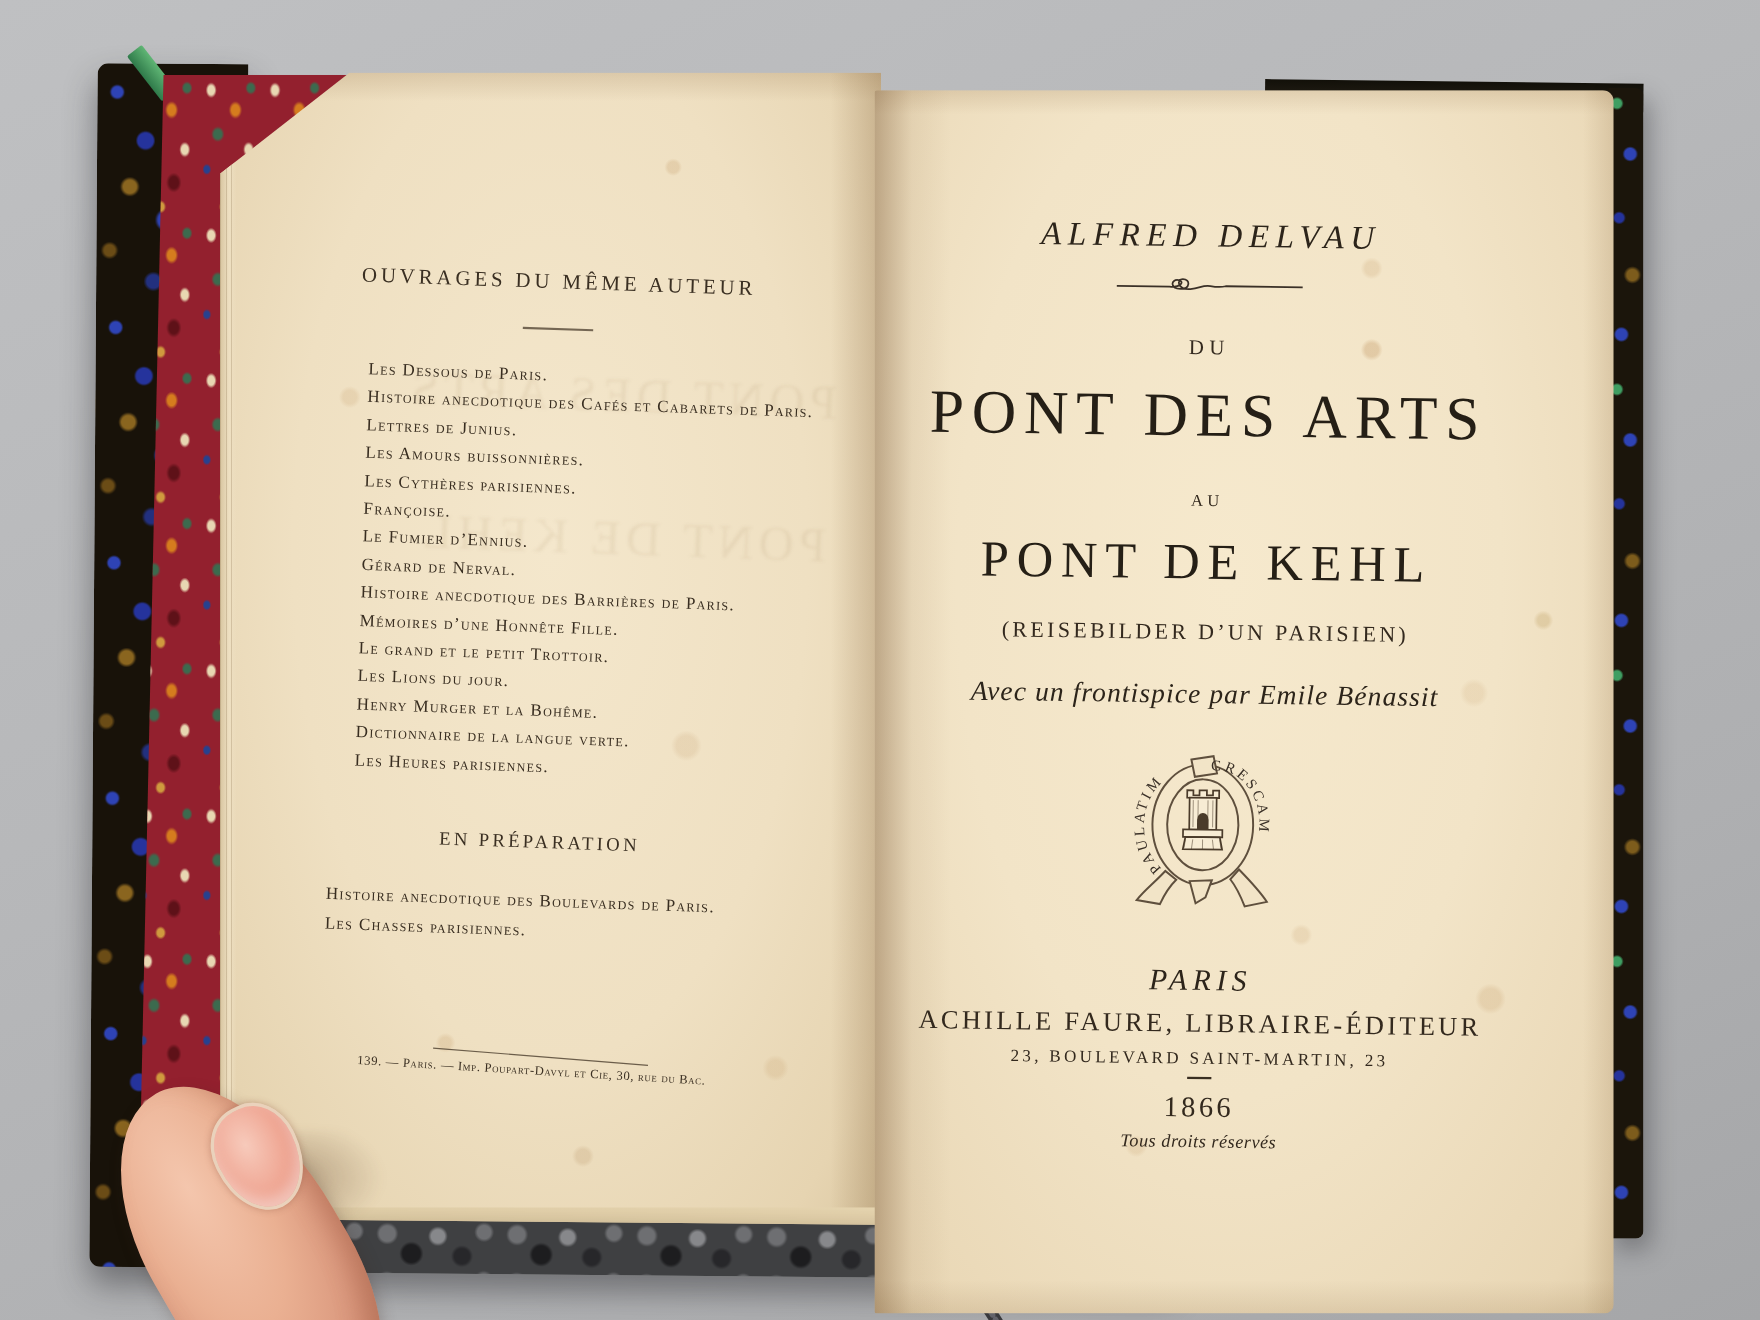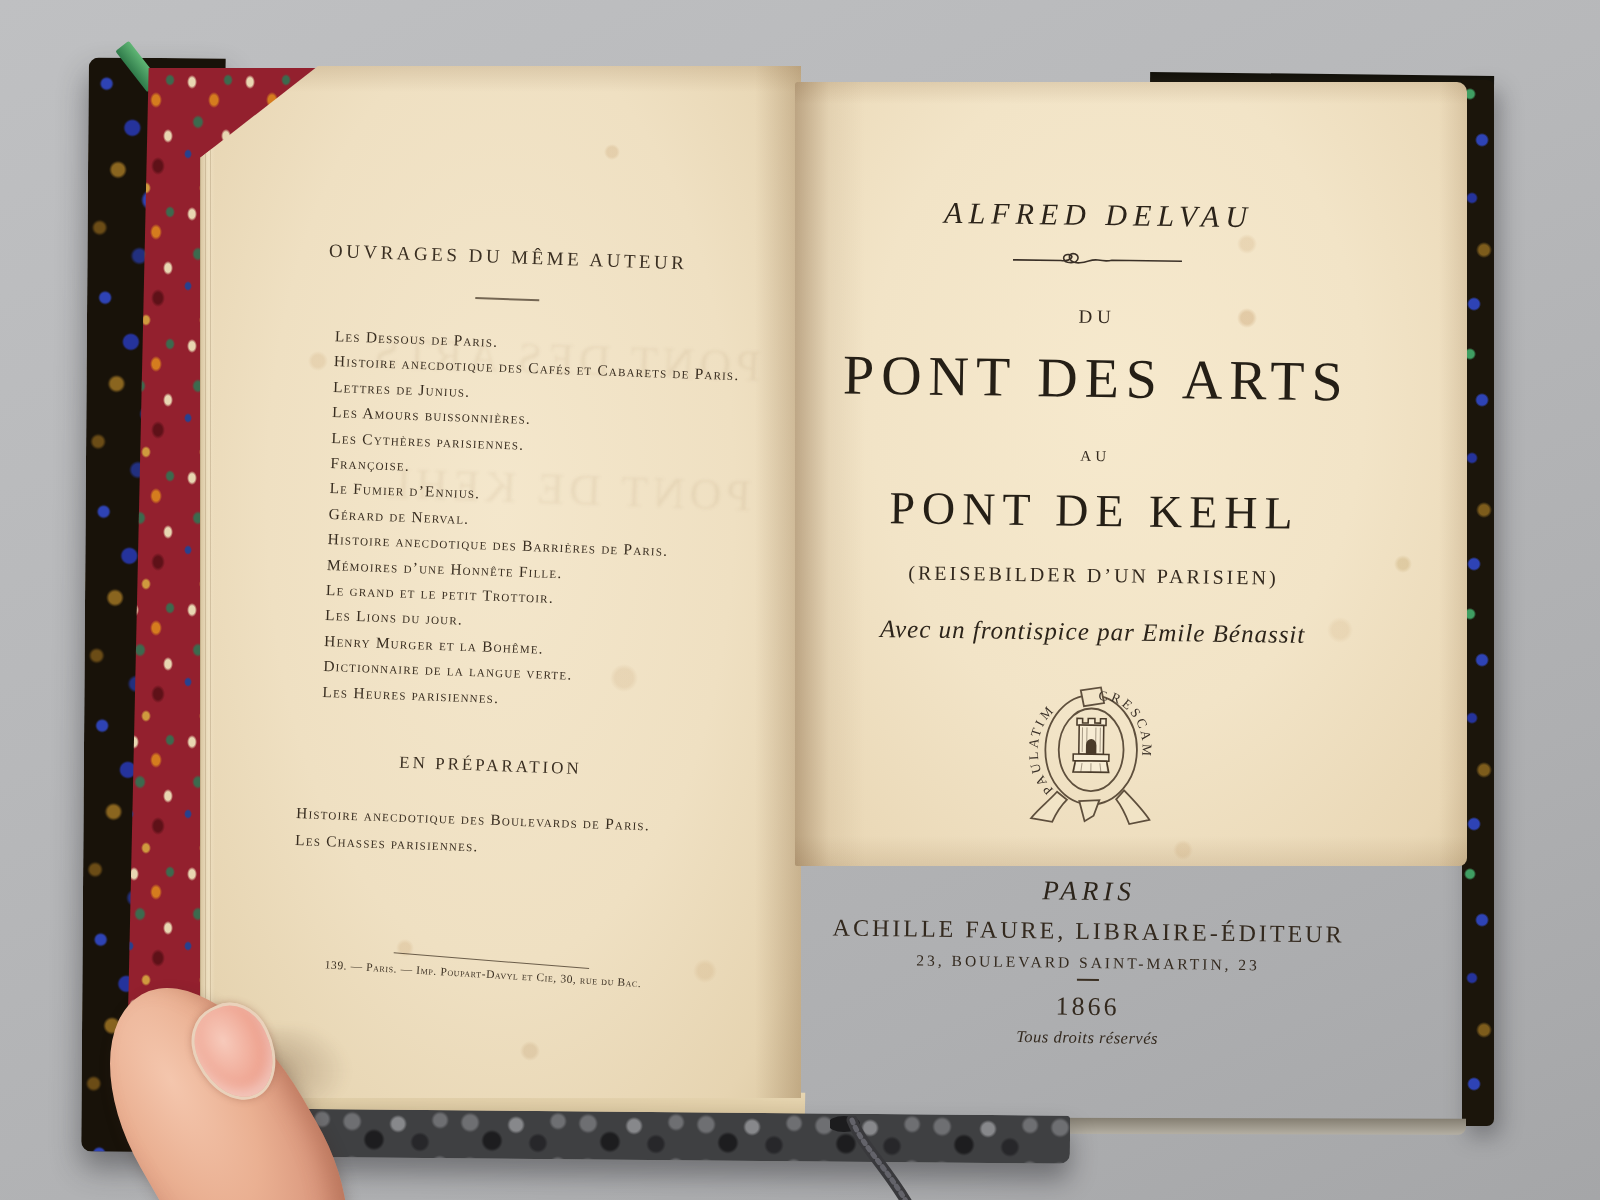--- a/index.html
+++ b/index.html
@@ -81,21 +81,21 @@
       radial-gradient(circle at 205px 882px,rgba(170,115,50,.15) 0 5px,transparent 9px),
       radial-gradient(circle at 505px 905px,rgba(170,115,50,.12) 0 7px,transparent 12px),
       radial-gradient(circle at 330px 985px,rgba(150,100,45,.14) 0 6px,transparent 10px),
       linear-gradient(to left,rgba(120,85,45,.28),rgba(120,85,45,0) 46px),
       linear-gradient(to bottom,rgba(130,95,55,.18),rgba(130,95,55,0) 26px),
       radial-gradient(ellipse at 50% 42%,#f4e7cc 0%,#efe0c2 55%,#e6d4b1 88%,#dcc9a4 100%);}
   .page-left::before{content:"";position:absolute;left:0;top:80px;bottom:0;width:15px;
     background:
       repeating-linear-gradient(to right,rgba(140,115,80,.28) 0 1px,rgba(0,0,0,0) 1px 5px),
       linear-gradient(to right,#d8c5a0,#eee0c2 55%,rgba(238,224,194,0));}
-  .page-right{left:795px;top:82px;width:672px;height:784px;z-index:5;
+  .page-right{left:795px;top:82px;width:672px;height:1112px;z-index:5;
     border-radius:3px 10px 8px 2px;
     background-image:
       radial-gradient(circle at 452px 162px,rgba(170,115,50,.14) 0 6px,transparent 10px),
       radial-gradient(circle at 452px 236px,rgba(165,105,40,.22) 0 6px,transparent 10px),
       radial-gradient(circle at 608px 482px,rgba(160,120,40,.20) 0 5px,transparent 9px),
       radial-gradient(circle at 545px 548px,rgba(170,115,50,.10) 0 8px,transparent 13px),
       radial-gradient(circle at 388px 768px,rgba(170,115,50,.12) 0 6px,transparent 10px),
       radial-gradient(circle at 560px 826px,rgba(170,115,50,.14) 0 9px,transparent 14px),
       radial-gradient(circle at 238px 960px,rgba(170,115,50,.12) 0 6px,transparent 10px),
       linear-gradient(to right,rgba(110,75,40,.38),rgba(110,75,40,.08) 34px,rgba(110,75,40,0) 70px),

